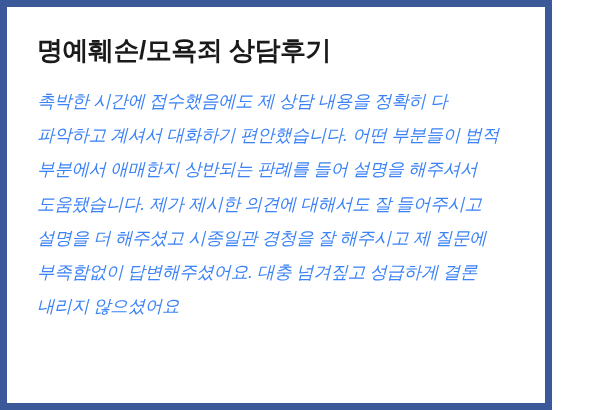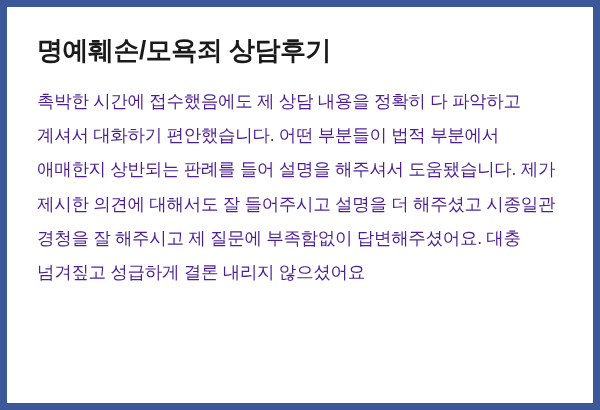--- a/index.html
+++ b/index.html
@@ -8,41 +8,42 @@
   }
   body {
     width: 600px;
     height: 410px;
     background: #ffffff;
     font-family: "Liberation Sans", sans-serif;
     overflow: hidden;
   }
   .card {
     box-sizing: border-box;
-    width: 600px;
+    width: 552px;
     height: 410px;
     background: #ffffff;
     border: 7px solid #3b5998;
     padding: 28px 30px 20px 30px;
   }
   .card-title {
     font-size: 26px;
     font-weight: bold;
     color: #1a1a1a;
     letter-spacing: -0.5px;
     margin: 0 0 18px 0;
     line-height: 1.2;
   }
   .card-body {
     font-size: 17.5px;
-    color: #4c1d95;
+    color: #3b82f6;
     line-height: 1.95;
     letter-spacing: -0.3px;
     word-break: keep-all;
     margin: 0;
+    font-style: italic;
   }
 </style>
 </head>
 <body>
 
 <div class="card">
   <h1 class="card-title">명예훼손/모욕죄 상담후기</h1>
   <p class="card-body">촉박한 시간에 접수했음에도 제 상담 내용을 정확히 다 파악하고 계셔서 대화하기 편안했습니다. 어떤 부분들이 법적 부분에서 애매한지 상반되는 판례를 들어 설명을 해주셔서 도움됐습니다. 제가 제시한 의견에 대해서도 잘 들어주시고 설명을 더 해주셨고 시종일관 경청을 잘 해주시고 제 질문에 부족함없이 답변해주셨어요. 대충 넘겨짚고 성급하게 결론 내리지 않으셨어요</p>
 </div>
 

